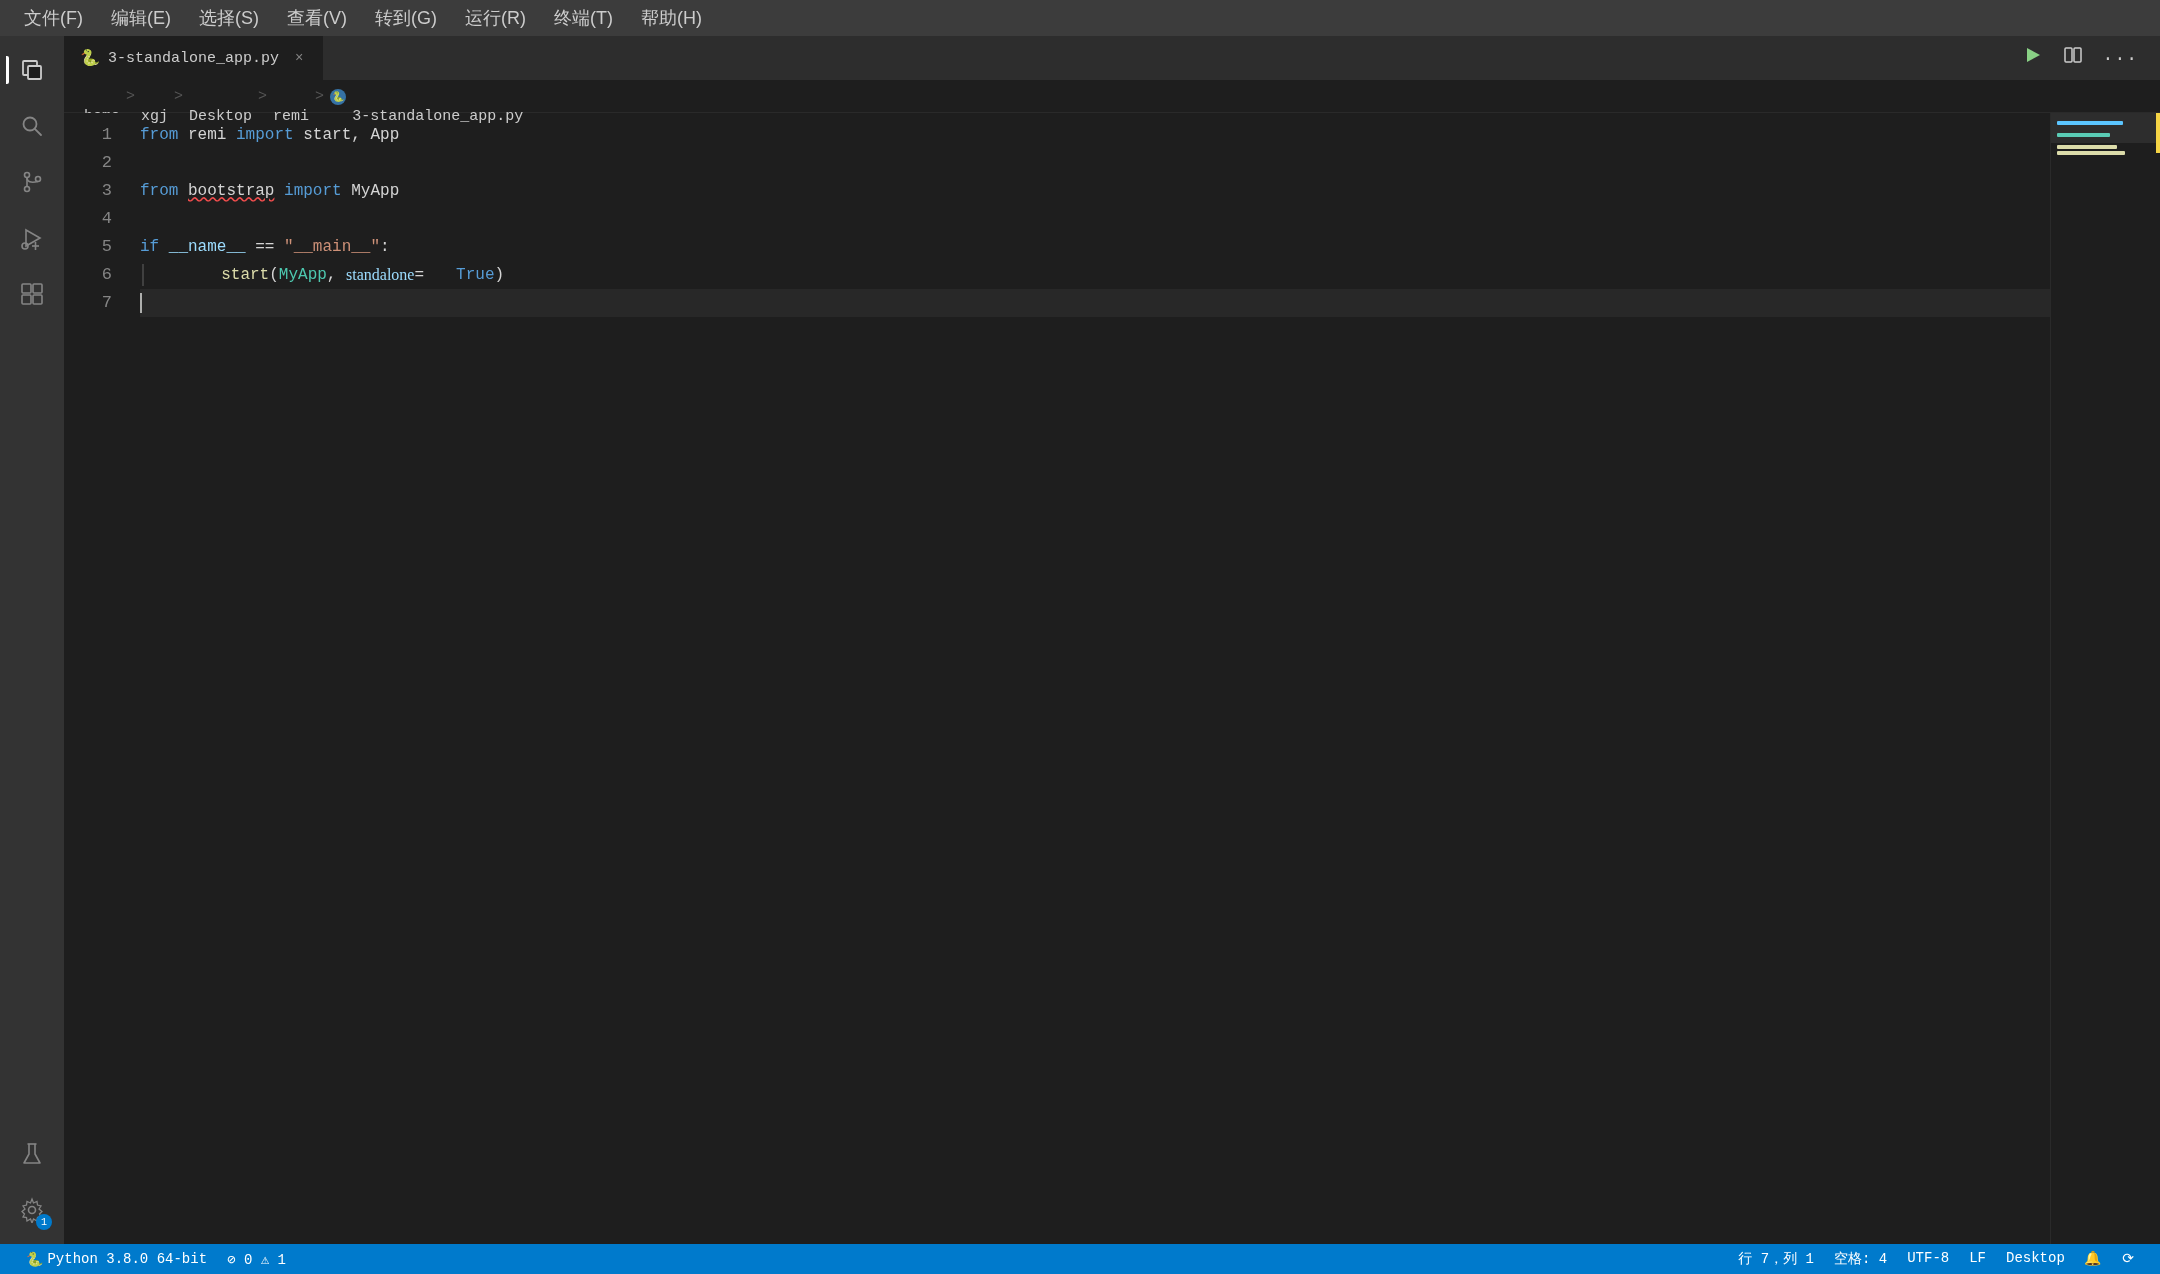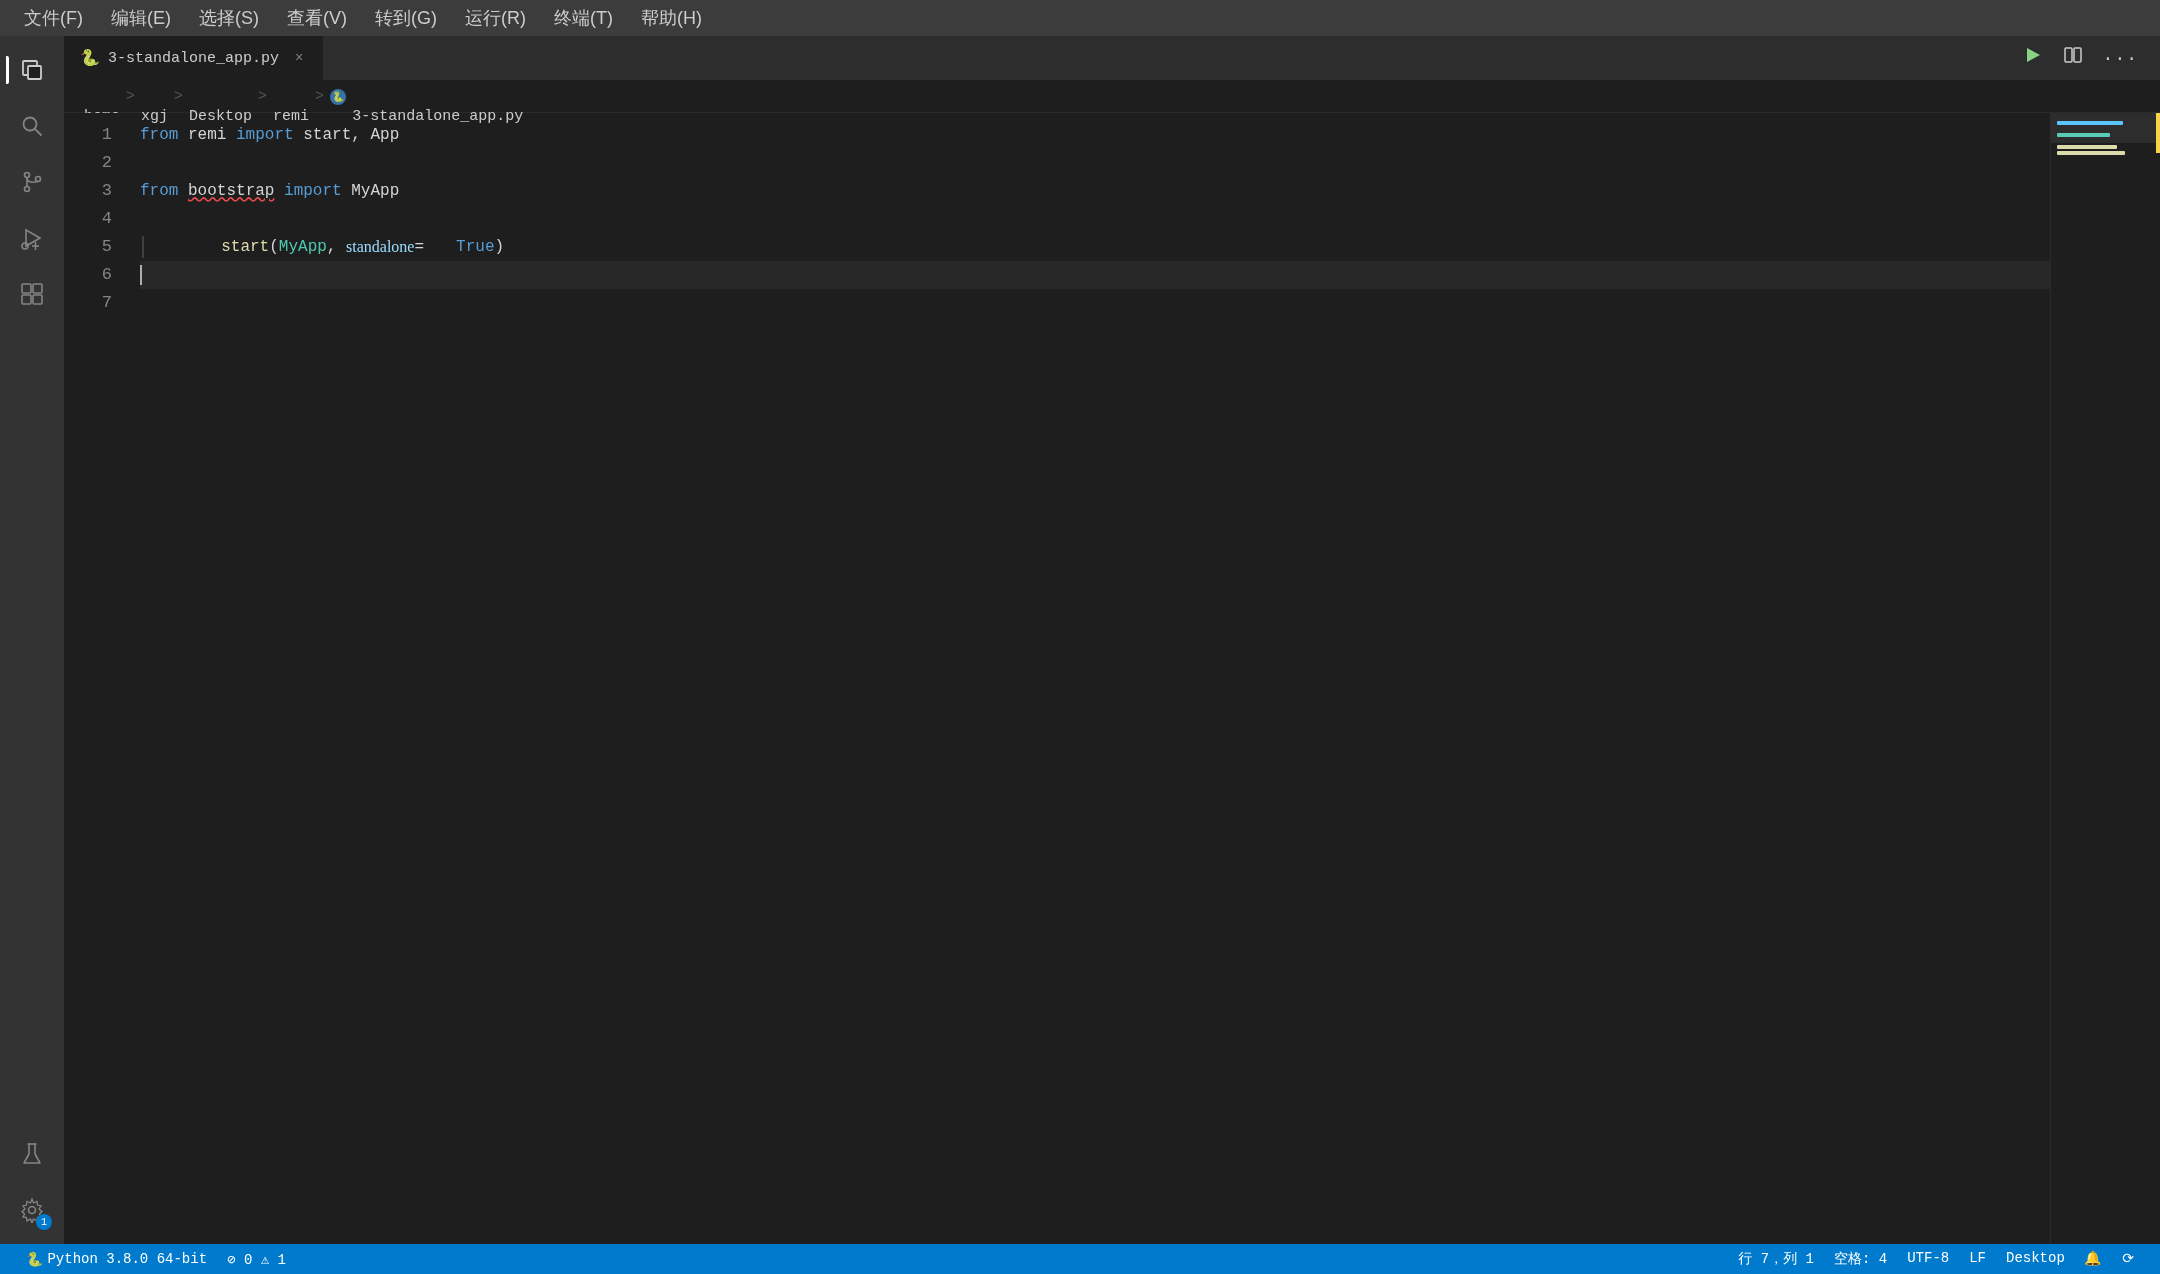--- a/index.html
+++ b/index.html
@@ -430,20 +430,28 @@
           <span class="kw">from</span>
           <span> </span>
           <span class="bootstrap-underline">bootstrap</span>
           <span> </span>
           <span class="kw">import</span>
           <span> MyApp</span>
         </div>
 
         <div class="code-line">&nbsp;</div>
 
+        <div class="code-line">
+          <span class="kw">if</span>
+          <span> </span>
+          <span class="dunder">__name__</span>
+          <span> == </span>
+          <span class="string">"__main__"</span>
+          <span>:</span>
+        </div>
 
         <div class="code-line">
           
           <span style="display:inline-block;width:2px;height:22px;background:#404040;margin-right:14px;vertical-align:middle;margin-left:2px;"></span>
           <span>  </span>
           <span class="func">start</span>
           <span>(</span>
           <span class="cls">MyApp</span>
           <span>, </span>
           <span class="param">standalone</span>

